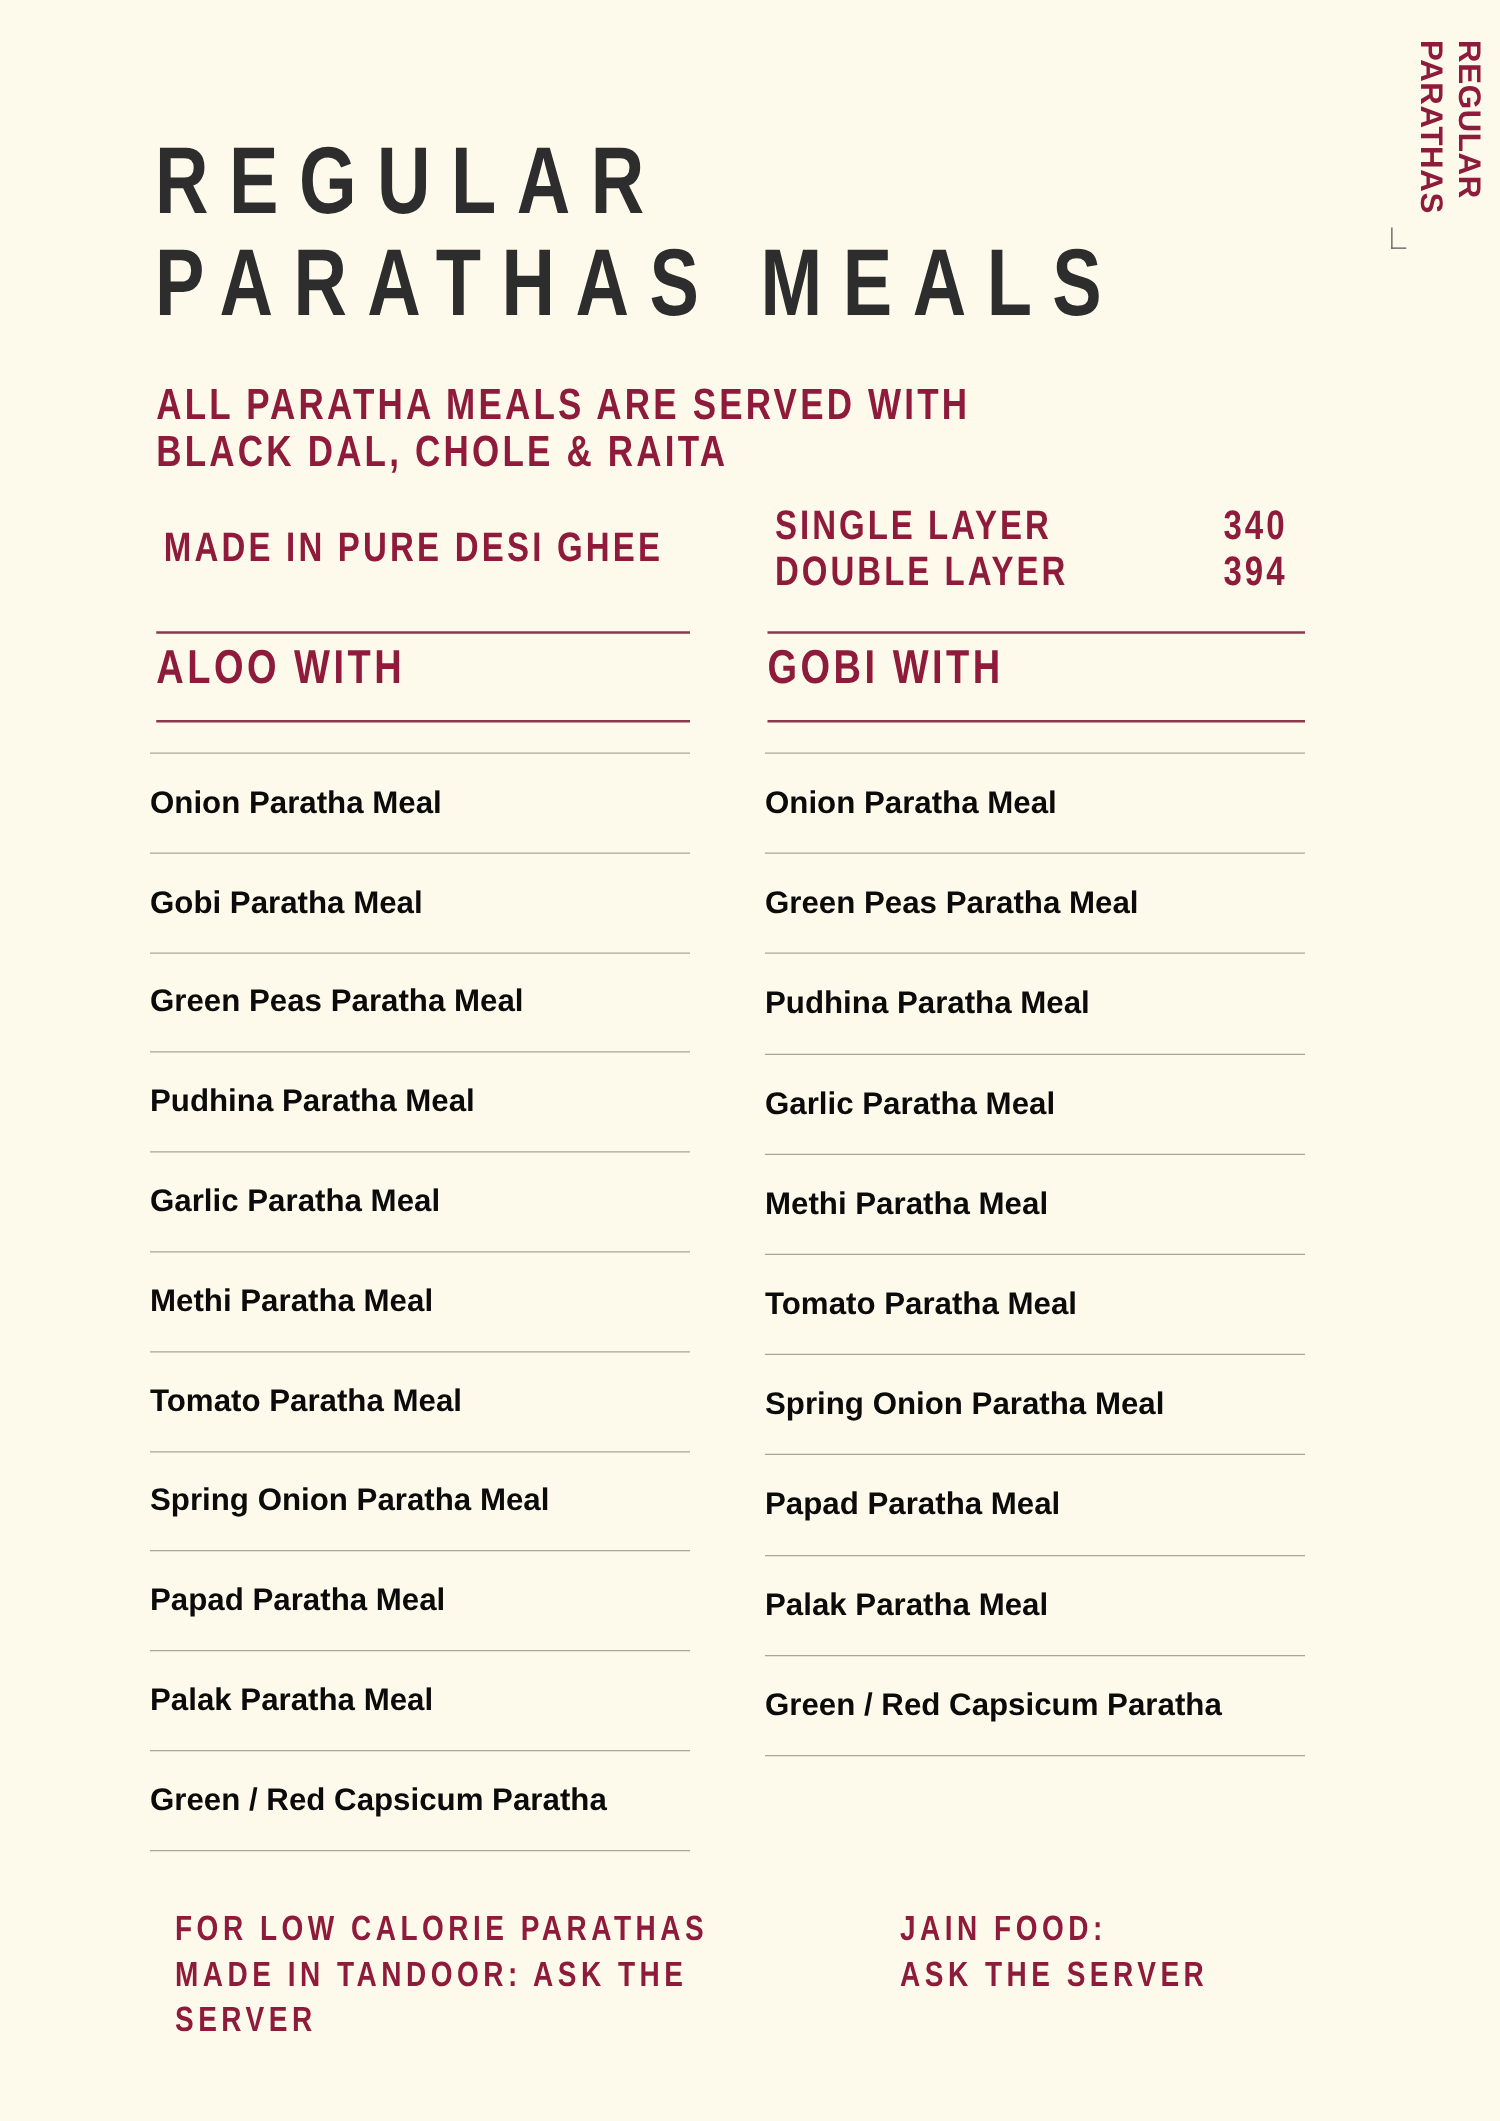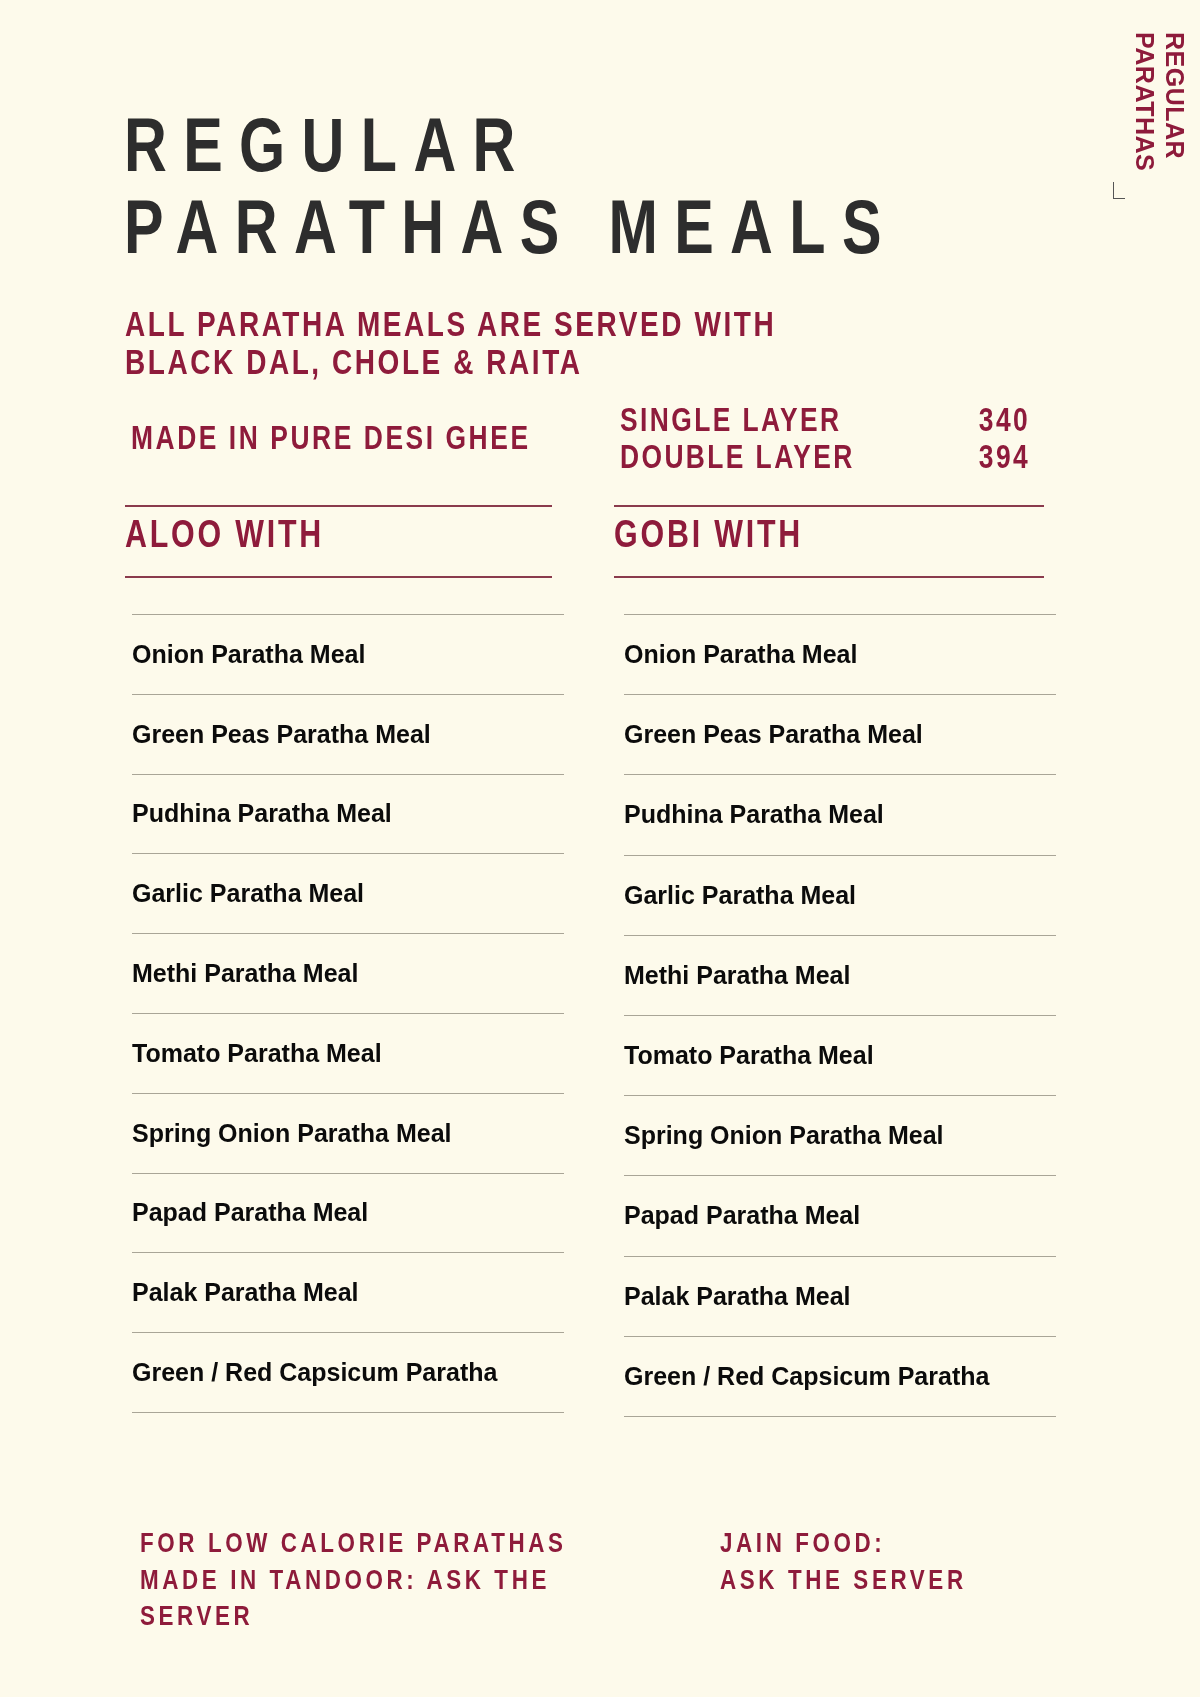--- a/index.html
+++ b/index.html
@@ -33,21 +33,21 @@
   .price-row .lbl { position:absolute; left:0; transform:scaleX(0.8); transform-origin:left top; }
   .price-row .val { position:absolute; right:0; transform:scaleX(0.8); transform-origin:right top; }
   .col { width:432px;text-align:right; }
   .col-left { left:120px; }
   .col-right { left:612px; }
   .rule-red { position:absolute; left:5px; right:0; height:2px; background:#8a3a4c; }
   .heading {
     position:absolute; left:5px; top:514px; font-weight:700; font-size:38px; line-height:40px;
     letter-spacing:3.5px; transform:scaleX(0.8); transform-origin:left top; white-space:nowrap;
   }
-  .list { position:absolute; left:0; top:602px; width:432px; margin:12px; padding:0; list-style:none; border-top:1.5px solid #a9a597; }
+  .list { position:absolute; left:0; top:602px; width:432px; margin:0; padding:0; list-style:none; border-top:1.5px solid #a9a597; }
   .list li {
     height:78.8px; border-bottom:1.5px solid #a9a597; box-sizing:content-box;
     display:flex; align-items:center; font-weight:700; font-size:25px; color:#0b0b0b;
     white-space:nowrap;
   }
   .col-right .list li { height:79.2px; }
   .footer {
     text-align:left; font-weight:700; font-size:28px; letter-spacing:4.5px; line-height:36.5px;
     white-space:nowrap;
   }
@@ -90,20 +90,21 @@
   <span class="lbl">DOUBLE LAYER</span>
   <span class="val">394</span>
 </div>
 
 <div class="abs col col-left" style="top:0;height:1697px;">
   <div class="rule-red" style="top:505px;"></div>
   <div class="heading red">ALOO WITH</div>
   <div class="rule-red" style="top:576px;"></div>
   <ul class="list">
     <li>Onion Paratha Meal</li>
+    <li>Gobi Paratha Meal</li>
     <li>Green Peas Paratha Meal</li>
     <li>Pudhina Paratha Meal</li>
     <li>Garlic Paratha Meal</li>
     <li>Methi Paratha Meal</li>
     <li>Tomato Paratha Meal</li>
     <li>Spring Onion Paratha Meal</li>
     <li>Papad Paratha Meal</li>
     <li>Palak Paratha Meal</li>
     <li>Green / Red Capsicum Paratha</li>
   </ul>

